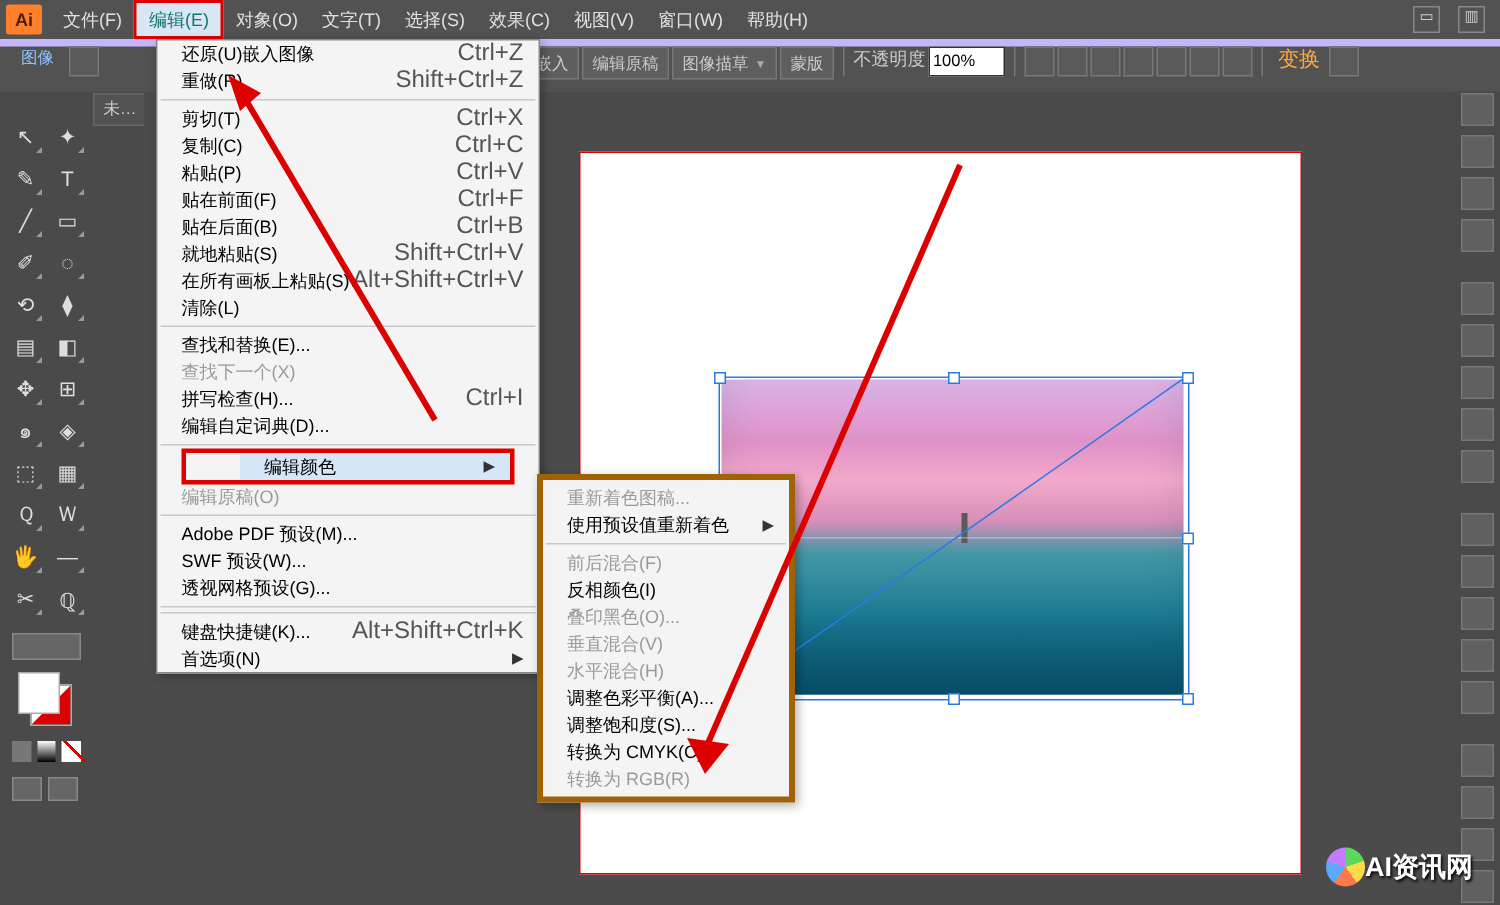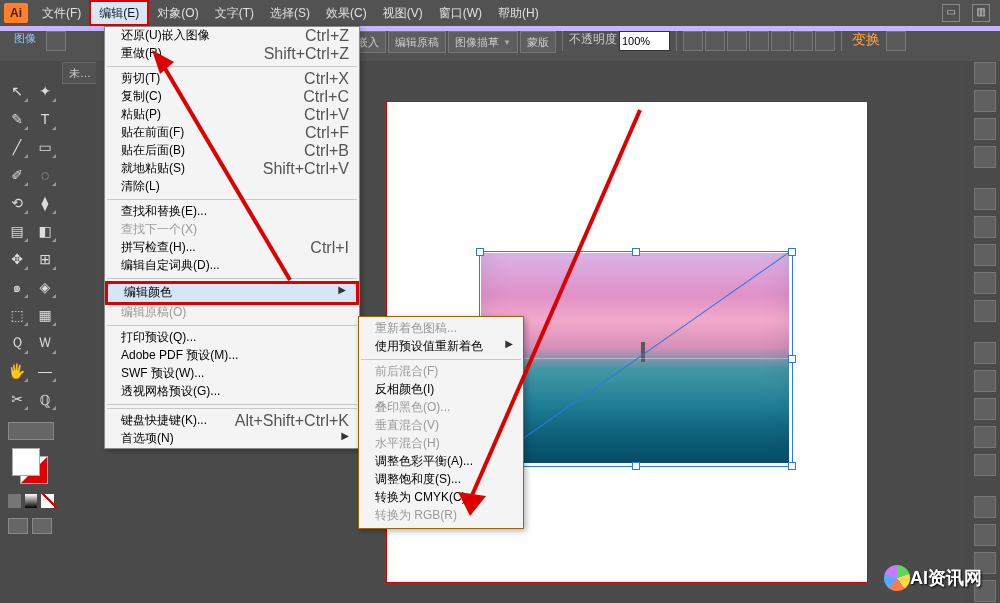--- a/index.html
+++ b/index.html
@@ -1,19 +1,19 @@
 <!DOCTYPE html>
 <html><head>
 <meta charset="utf-8">
 <style>
 html,body{margin:0;padding:0;width:1000px;height:603px;background:#4a4a4a;font-family:"Microsoft YaHei","SimSun",sans-serif;font-size:12px;color:#ccc;overflow:hidden;position:relative;user-select:none}
 .menubar{position:absolute;top:0;left:0;right:0;height:26px;background:#525252;display:flex;align-items:center;padding-left:4px;z-index:5}
 .app-logo{width:24px;height:20px;background:#ff7f2a;color:#4a1f00;font-weight:bold;font-size:12px;display:flex;align-items:center;justify-content:center;border-radius:2px;margin-right:6px}
 .menu-item{padding:0 8px;height:26px;line-height:26px;color:#e0e0e0;cursor:default}
-.menu-item.active{background:#d9e7f5;color:#0f172a;border:2px solid #d00;box-sizing:border-box;line-height:22px}
+.menu-item.active{background:#d9e7f5;color:#0f766e;border:2px solid #d00;box-sizing:border-box;line-height:22px}
 .title-icons{position:absolute;right:10px;top:4px;display:flex;gap:12px}
 .title-icons span{width:16px;height:16px;display:inline-block;border:1px solid #888;font-size:10px;line-height:14px;text-align:center}
 .optbar{position:absolute;top:26px;left:0;right:0;height:30px;background:#525252;display:flex;gap:2px;padding-left:6px;z-index:4;border-top:5px solid #c4b5fd}
 .opt-btn{height:20px;padding:0 6px;background:#5e5e5e;border:1px solid #777;display:flex;align-items:center;font-size:11px;color:#ccc}
 .opt-dd::after{content:"▼";font-size:8px;margin-left:4px;color:#aaa}
 .opt-inp{height:18px;width:45px;background:#fff;border:1px solid #333;color:#000;font-size:11px;padding:0 2px}
 .opt-sep{width:1px;height:20px;background:#777;margin:0 4px}
 .opt-ico{width:18px;height:18px;background:#5a5a5a;border:1px solid #777}
 .opt-link{color:#ffa640;font-size:14px;padding:0 4px}
 .left-dock{position:absolute;top:56px;left:0;width:62px;bottom:0;background:#4a4a4a}
@@ -31,28 +31,28 @@
 .rico{width:20px;height:20px;background:#606060;border:1px solid #777}
 .canvas{position:absolute;top:56px;left:96px;right:34px;bottom:0;background:#4b4b4b}
 .artboard{position:absolute;top:45px;left:290px;width:480px;height:480px;background:#fff;border:1px solid #d00}
 .placed{position:absolute;top:151px;left:94px;width:308px;height:210px;background:linear-gradient(to bottom, #d9b3e6 0%, #e091c8 20%, #f3a9cb 32%, #d68fb8 45%, #4597a5 55%, #1d7e96 75%, #0b5c77 100%);box-shadow:inset 0 -55px 40px -20px rgba(0,55,80,.4)}
 .placed::after{content:"";position:absolute;top:50%;left:0;right:0;height:1px;background:rgba(255,255,255,.35)}
 .lighthouse{position:absolute;left:52%;bottom:48%;width:4px;height:20px;background:#5a5a5a}
 .sel-box{position:absolute;border:1px solid #2a7ae2}
 .sel-h{position:absolute;width:6px;height:6px;background:#fff;border:1px solid #2a7ae2}
 .diag{position:absolute;border-top:1px solid #2a7ae2;transform-origin:0 0}
 .dropdown{position:absolute;top:26px;left:104px;width:254px;background:#f4f4f4;border:1px solid #8a8a8a;box-shadow:2px 2px 6px rgba(0,0,0,.3);color:#000;z-index:20}
-.dd-row{display:flex;justify-content:space-between;align-items:flex-start;height:18px;padding:0 10px 0 16px;font-size:12px}
+.dd-row{display:flex;justify-content:space-between;align-items:center;height:18px;padding:0 10px 0 16px;font-size:12px}
 .dd-row.dis{color:#9a9a9a}
 .dd-row.hoverfx{background:#d5e6f7}
 .dd-sep{height:1px;background:#c8c8c8;margin:3px 2px}
 .dd-row .arr{font-size:10px;color:#333}
 .dd-row .sc{color:#555;font-size:16px}
 .hl-box{border:3px solid #d00}
-.submenu{position:absolute;top:316px;left:358px;width:164px;background:#f4f4f4;border:1px solid #a16207;box-shadow:2px 2px 6px rgba(0,0,0,.3);color:#000;z-index:21;padding:3px 0}
+.submenu{position:absolute;top:316px;left:358px;width:164px;background:#f4f4f4;border:4px solid #a16207;box-shadow:2px 2px 6px rgba(0,0,0,.3);color:#000;z-index:21;padding:3px 0}
 .submenu .dd-row{height:18px}
 .annot-arrow{position:absolute;z-index:30;pointer-events:none}
 .annot-arrow line{stroke:#d00;stroke-width:4}
 .annot-arrow polygon{fill:#d00}
 .watermark{position:absolute;bottom:12px;right:18px;display:flex;align-items:center;gap:0;z-index:40}
 .wm-ico{width:26px;height:26px;border-radius:50%;background:conic-gradient(#5bd85b 0 72deg,#ffd94a 72deg 144deg,#ff7a4a 144deg 216deg,#5aa9ff 216deg 288deg,#c57aff 288deg 360deg)}
 .wm-txt{color:#fff;font-size:18px;font-weight:bold;text-shadow:1px 1px 2px #000}
 </style>
 </head>
 <body>
@@ -217,20 +217,24 @@
     </div>
     <div class="dd-row">
       <span>贴在后面(B)</span>
       <span class="sc">Ctrl+B</span>
     </div>
     <div class="dd-row">
       <span>就地粘贴(S)</span>
       <span class="sc">Shift+Ctrl+V</span>
     </div>
     <div class="dd-row">
+      <span>在所有画板上粘贴(S)</span>
+      <span class="sc">Alt+Shift+Ctrl+V</span>
+    </div>
+    <div class="dd-row">
       <span>清除(L)</span>
       <span class="sc"></span>
     </div>
     <div class="dd-sep"></div>
     <div class="dd-row">
       <span>查找和替换(E)...</span>
       <span class="sc"></span>
     </div>
     <div class="dd-row dis">
       <span>查找下一个(X)</span>
@@ -238,35 +242,31 @@
     </div>
     <div class="dd-row">
       <span>拼写检查(H)...</span>
       <span class="sc">Ctrl+I</span>
     </div>
     <div class="dd-row">
       <span>编辑自定词典(D)...</span>
       <span class="sc"></span>
     </div>
     <div class="dd-sep"></div>
-    <div class="hl-box" style="margin: -1px 0px;">
+    <div class="hl-box" style="margin: -1px 16px; padding-left: 36px;">
       <div class="dd-row hoverfx">
         <span>编辑颜色</span>
         <span class="arr">▶</span>
       </div>
     </div>
     <div class="dd-row dis">
       <span>编辑原稿(O)</span>
       <span class="sc"></span>
     </div>
     <div class="dd-sep"></div>
-    <div class="dd-row">
-      <span>打印预设(Q)...</span>
-      <span class="sc"></span>
-    </div>
     <div class="dd-row">
       <span>Adobe PDF 预设(M)...</span>
       <span class="sc"></span>
     </div>
     <div class="dd-row">
       <span>SWF 预设(W)...</span>
       <span class="sc"></span>
     </div>
     <div class="dd-row">
       <span>透视网格预设(G)...</span>

